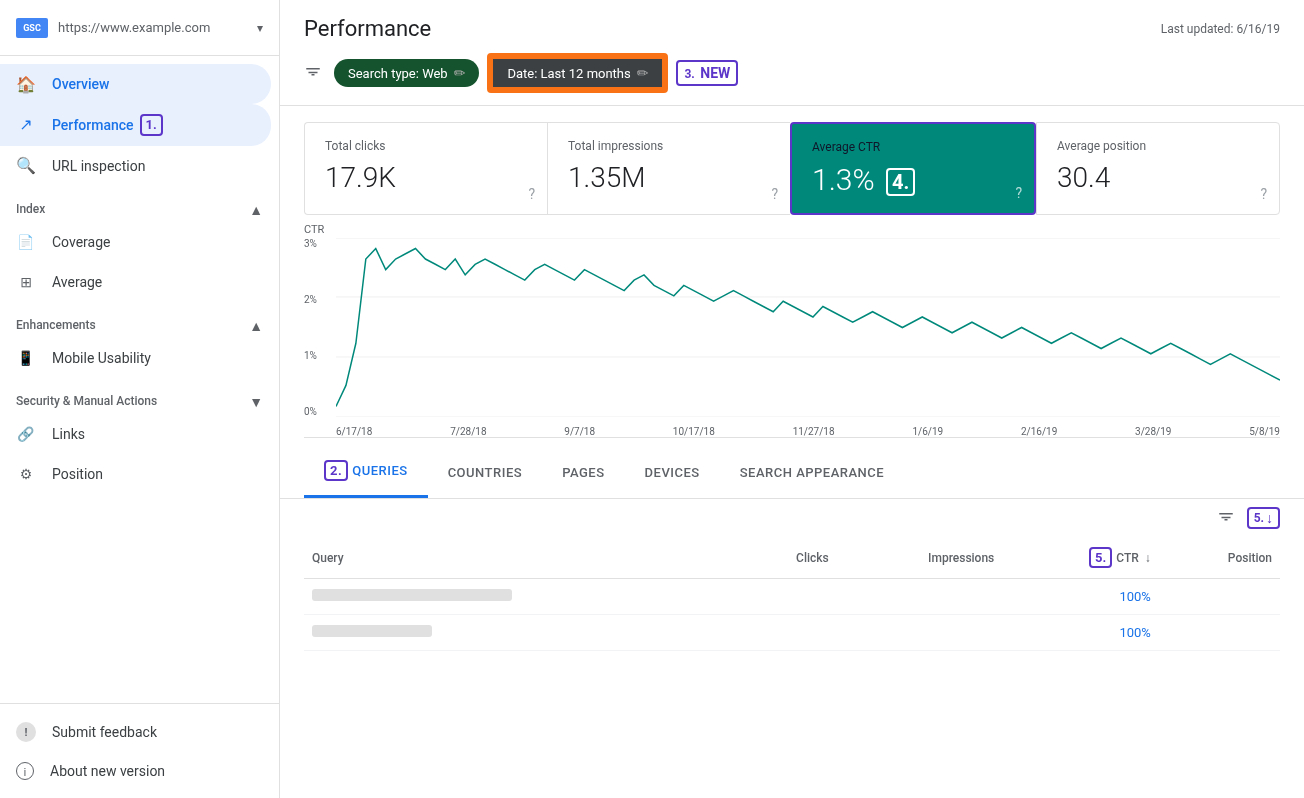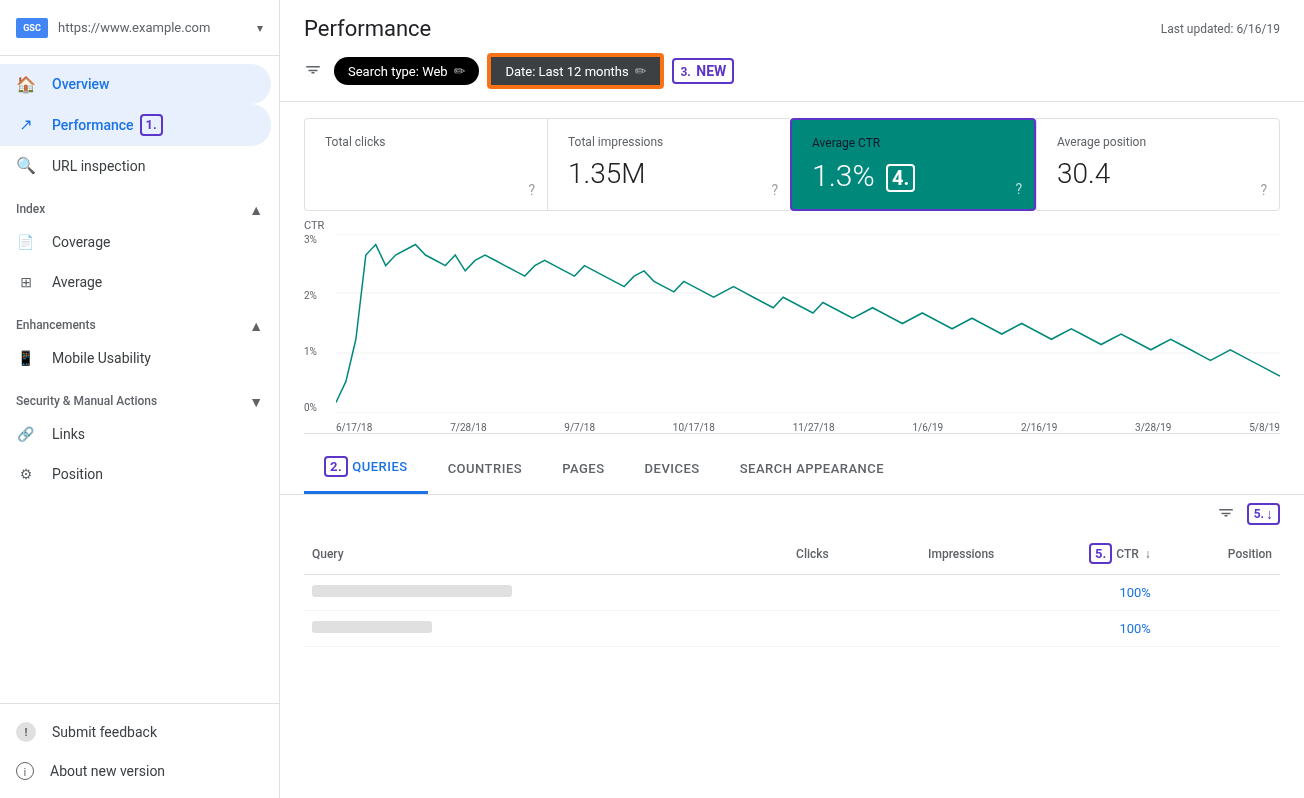--- a/index.html
+++ b/index.html
@@ -107,21 +107,21 @@
     }
     .filter-icon-btn {
       color: #5f6368;
       font-size: 18px;
       cursor: pointer;
       margin-right: 4px;
     }
     .chip {
       display: flex;
       align-items: center;
-      background: #000000;
+      background: #14532d;
       color: #fff;
       border-radius: 20px;
       padding: 6px 14px;
       font-size: 13px;
       cursor: pointer;
       gap: 6px;
     }
     .chip-edit { font-size: 14px; color: #aaa; }
     .chip-date {
       border: 2px solid #5c35c9;
@@ -386,35 +386,36 @@
   <div class="toolbar">
     <span class="filter-icon-btn">
       <svg width="18" height="18" viewBox="0 0 24 24" fill="#5f6368">
           <path d="M10 18h4v-2h-4v2zm-7-10v2h18V8H3zm3 7h12v-2H6v2z"></path>
         </svg>
     </span>
     <div class="chip">
       <span>Search type: Web</span>
       <span class="chip-edit">✏</span>
     </div>
-    <div class="chip chip-date" style="border:4px solid #f97316;background:#3c4043;">
+    <div class="chip chip-date" style="border:6px solid #f97316;background:#3c4043;">
       <span>Date: Last 12 months</span>
       <span class="chip-edit">✏</span>
     </div>
     <div class="new-badge">
       <span class="new-badge-inner">
         <span style="font-size:12px;margin-right:2px;">3.</span>
         <span>NEW</span>
       </span>
     </div>
   </div>
 
   <div class="metrics-row">
     <div class="metric-card">
       <div class="metric-label">Total clicks</div>
+      <div class="metric-value">17.9K</div>
       <span class="metric-help">?</span>
     </div>
     <div class="metric-card">
       <div class="metric-label">Total impressions</div>
       <div class="metric-value">1.35M</div>
       <span class="metric-help">?</span>
     </div>
     <div class="metric-card highlighted">
       <div class="metric-label">Average CTR</div>
       <div class="metric-value">

